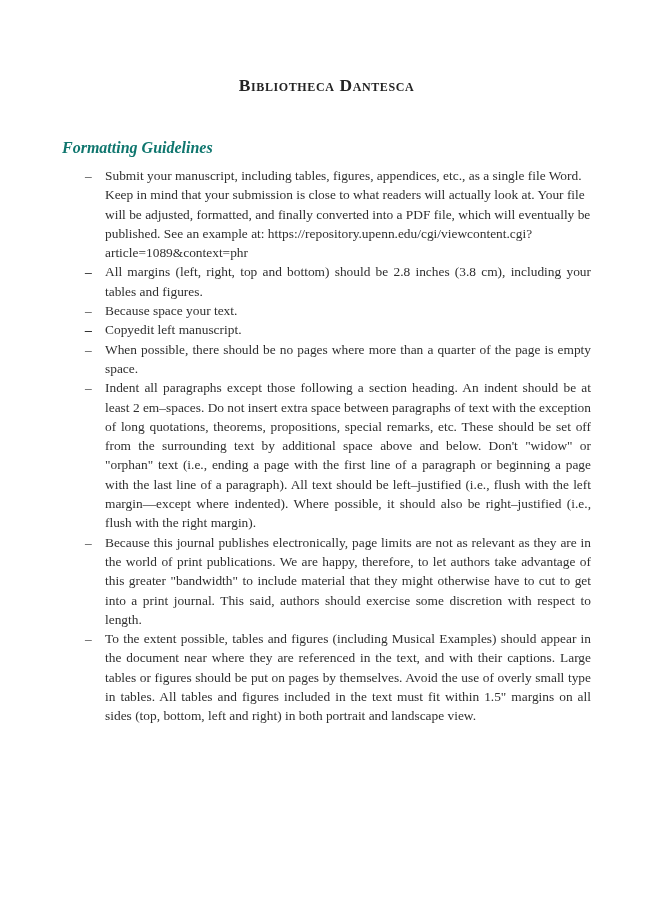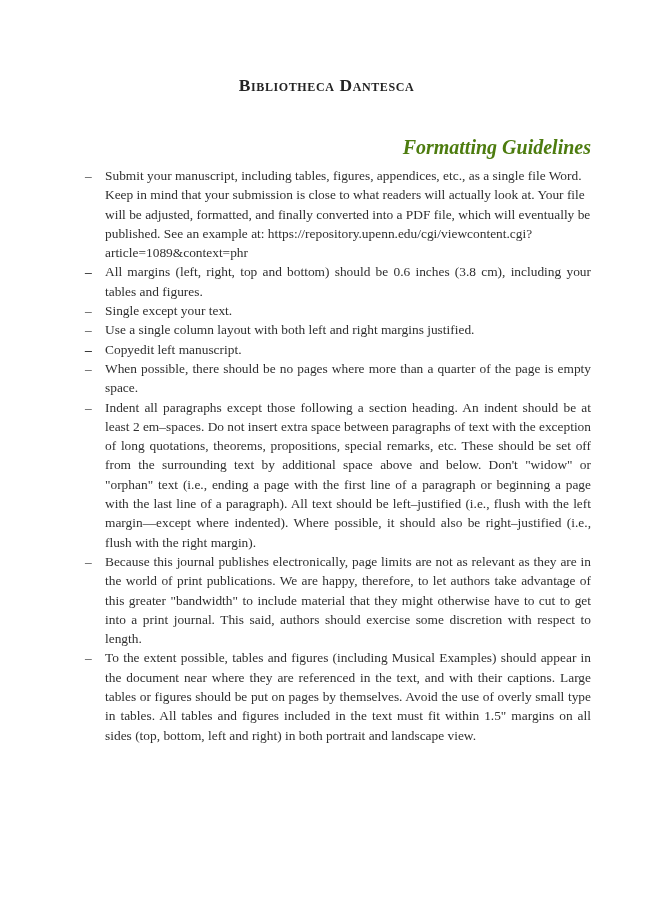--- a/index.html
+++ b/index.html
@@ -23,26 +23,25 @@
     text-align: center;
     font-variant: small-caps;
     font-weight: bold;
     font-size: 17.5px;
     line-height: 22px;
     letter-spacing: 0.6px;
     color: #242424;
   }
   .section-heading {
     margin: 42px 0 0 0;
-    font-size: 20px;
+    font-size: 16px;
     line-height: 19px;
     font-style: italic;
     font-weight: bold;
-    color: #4d7c0f;
-    text-align: right;
+    color: #0f766e;
   }
   ul.guidelines {
     list-style: none;
     margin: 9px 0 0 0;
     padding: 0;
     font-size: 13.4px;
     line-height: 19.3px;
   }
   ul.guidelines li {
     position: relative;
@@ -65,23 +64,23 @@
 <body>
 
 <div class="page">
   <h1 class="doc-title">Bibliotheca Dantesca</h1>
 
   <h2 class="section-heading">Formatting Guidelines</h2>
 
   <ul class="guidelines">
       <li class=""><span class="marker">–</span><span class="text">Submit your manuscript, including tables, figures, appendices, etc., as a single file Word. Keep in mind that your submission is close to what readers will actually look at. Your file will be adjusted, formatted, and finally converted into a PDF file, which will eventually be published. See an example at: https://repository.upenn.edu/cgi/viewcontent.cgi?article=1089&amp;context=phr</span></li>
       <li class=""><span class="marker">–</span></li>
-      <li class="justify"><span class="marker">–</span><span class="text">All margins (left, right, top and bottom) should be 0.6 inches (3.8 cm), including your tables and figures.</span></li>
-      <li class=""><span class="marker">–</span><span class="text">Single except your text.</span></li>
-      <li class=""><span class="marker">–</span><span class="text">Use a single column layout with both left and right margins justified.</span></li>
+      <li class="justify"><span class="marker">–</span><span class="text">All margins (left, right, top and bottom) should be 2.8 inches (3.8 cm), including your tables and figures.</span></li>
+      <li class=""><span class="marker">–</span><span class="text">Because space your text.</span></li>
+      <li class=""><span class="marker">–</span></li>
       <li class="justify"><span class="marker">–</span></li>
       <li class="justify"><span class="marker">–</span></li>
       <li class=""><span class="marker">–</span><span class="text">Copyedit left manuscript.</span></li>
       <li class="justify"><span class="marker">–</span><span class="text">When possible, there should be no pages where more than a quarter of the page is empty space.</span></li>
       <li class="justify"><span class="marker">–</span><span class="text">Indent all paragraphs except those following a section heading. An indent should be at least 2 em–spaces. Do not insert extra space between paragraphs of text with the exception of long quotations, theorems, propositions, special remarks, etc. These should be set off from the surrounding text by additional space above and below. Don't "widow" or "orphan" text (i.e., ending a page with the first line of a paragraph or beginning a page with the last line of a paragraph). All text should be left–justified (i.e., flush with the left margin—except where indented). Where possible, it should also be right–justified (i.e., flush with the right margin).</span></li>
       <li class="justify"><span class="marker">–</span><span class="text">Because this journal publishes electronically, page limits are not as relevant as they are in the world of print publications. We are happy, therefore, to let authors take advantage of this greater "bandwidth" to include material that they might otherwise have to cut to get into a print journal. This said, authors should exercise some discretion with respect to length.</span></li>
       <li class="justify"><span class="marker">–</span><span class="text">To the extent possible, tables and figures (including Musical Examples) should appear in the document near where they are referenced in the text, and with their captions. Large tables or figures should be put on pages by themselves. Avoid the use of overly small type in tables. All tables and figures included in the text must fit within 1.5" margins on all sides (top, bottom, left and right) in both portrait and landscape view.</span></li>
     </ul>
 </div>
 

